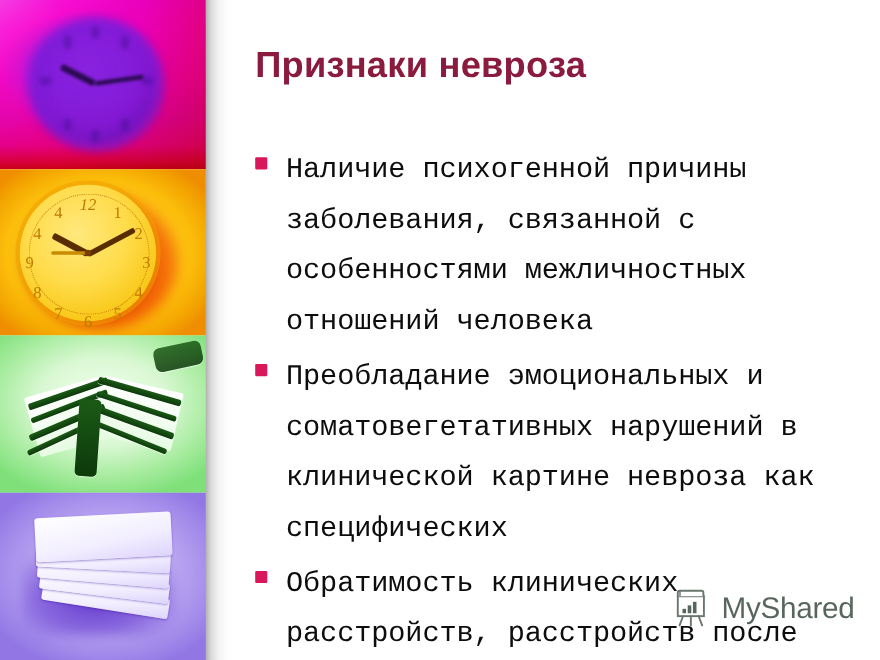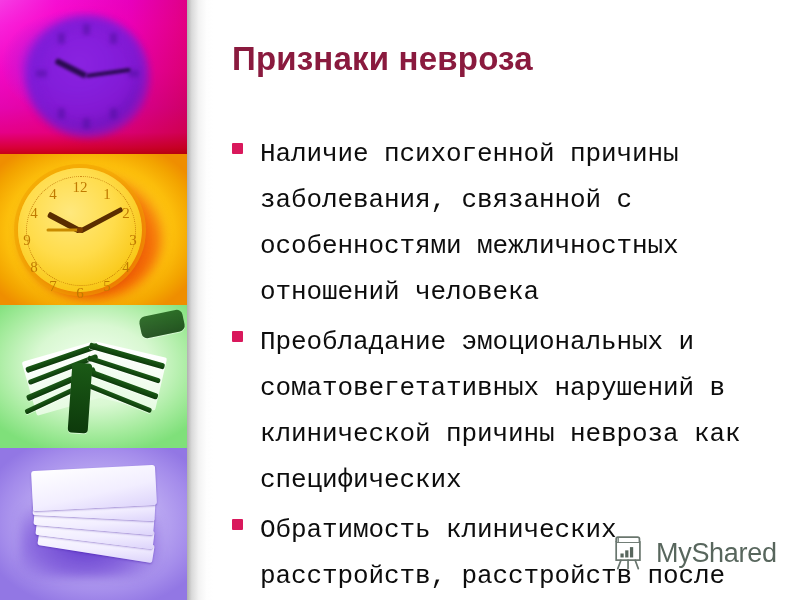--- a/index.html
+++ b/index.html
@@ -289,21 +289,21 @@
       <div class="cp-tick" style="left:58px; top:108px;"></div>
       <div class="cp-tick" style="left:110px; top:108px;"></div>
       <div class="cp-hand" style="left:86px; top:73px; width:34px; height:6px; transform: rotate(207deg);"></div>
       <div class="cp-hand" style="left:86px; top:74px; width:45px; height:4px; transform: rotate(-8deg);"></div>
     </div>
 
     <div class="strip-panel" id="panel-clock-yellow">
       <div class="yc-shadow"></div>
       <div class="yc-face"></div>
       <div class="yc-inner"></div>
-      <div class="yc-num" style="left:80px;  top:34px;">12</div>
+      <div class="yc-num" style="left:80px;  top:34px;font-style:italic;">12</div>
       <div class="yc-num" style="left:107px; top:41px;">1</div>
       <div class="yc-num" style="left:126px; top:60px;">2</div>
       <div class="yc-num" style="left:133px; top:87px;">3</div>
       <div class="yc-num" style="left:126px; top:114px;">4</div>
       <div class="yc-num" style="left:107px; top:133px;">5</div>
       <div class="yc-num" style="left:80px;  top:140px;">6</div>
       <div class="yc-num" style="left:53px;  top:133px;">7</div>
       <div class="yc-num" style="left:34px;  top:114px;">8</div>
       <div class="yc-num" style="left:27px;  top:87px;">9</div>
       <div class="yc-num" style="left:34px;  top:60px; width:20px; margin-left:-10px;">4</div>
@@ -345,21 +345,21 @@
 
     <div id="slide-title">Признаки невроза</div>
 
     <ul id="bullet-list">
       <li class="bullet-item">
         <span class="bullet-marker"></span>
         <span class="bullet-text">Наличие психогенной причины заболевания, связанной с особенностями межличностных отношений человека</span>
       </li>
       <li class="bullet-item">
         <span class="bullet-marker"></span>
-        <span class="bullet-text">Преобладание эмоциональных и соматовегетативных нарушений в клинической причины невроза как специфических</span>
+        <span class="bullet-text">Преобладание эмоциональных и соматовегетативных нарушений в клинической картине невроза как специфических</span>
       </li>
       <li class="bullet-item">
         <span class="bullet-marker"></span>
         <span class="bullet-text">Обратимость клинических расстройств, расстройств после длительного отдыха, социо- и психотерапии</span>
       </li>
     </ul>
   </div>
 
   <div id="myshared-watermark">
     <svg id="myshared-icon" viewBox="0 0 40 40">

